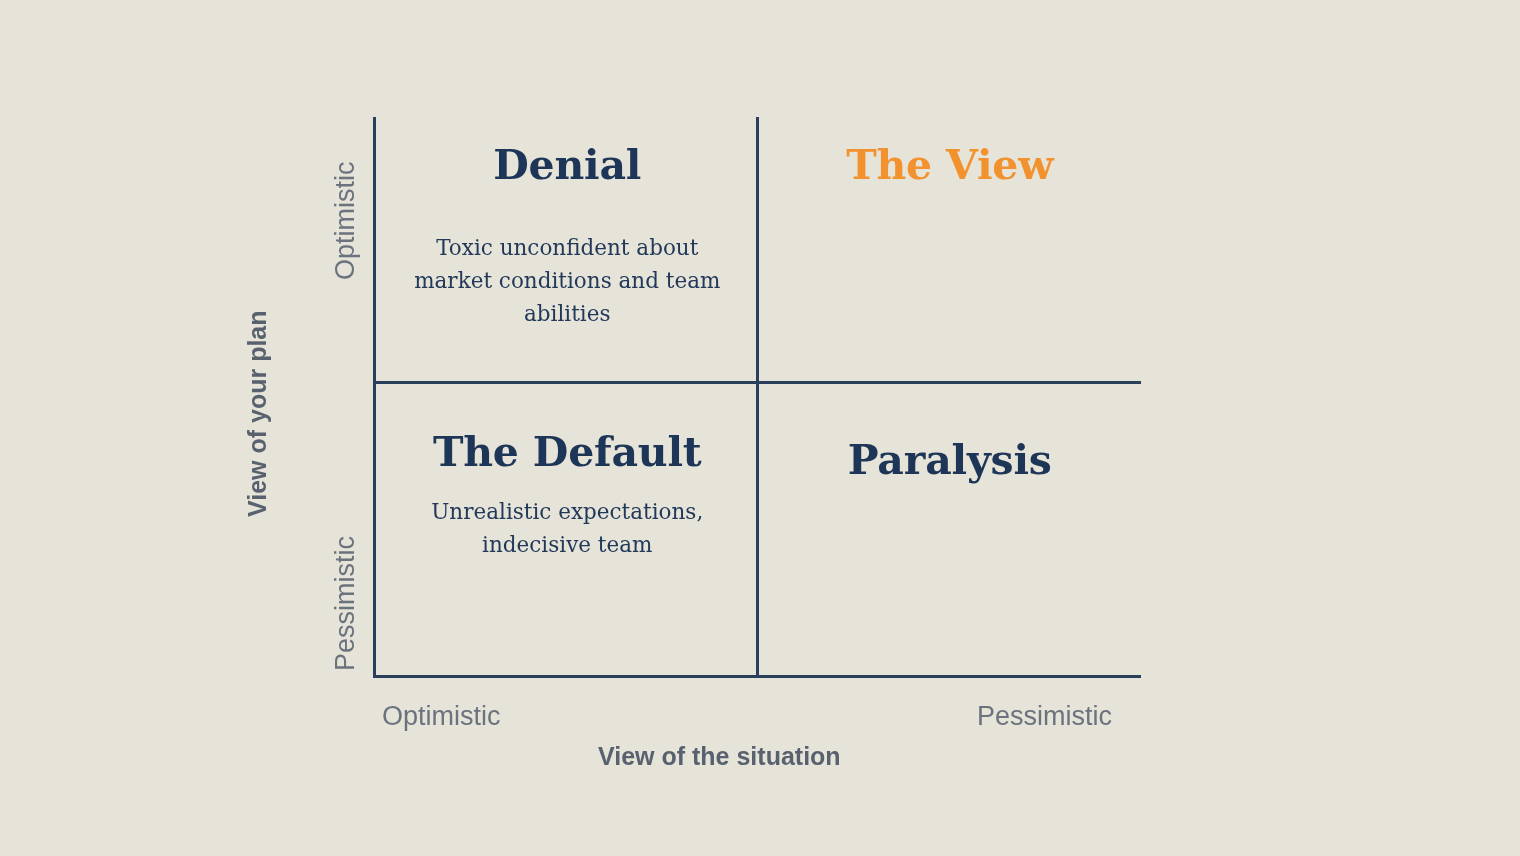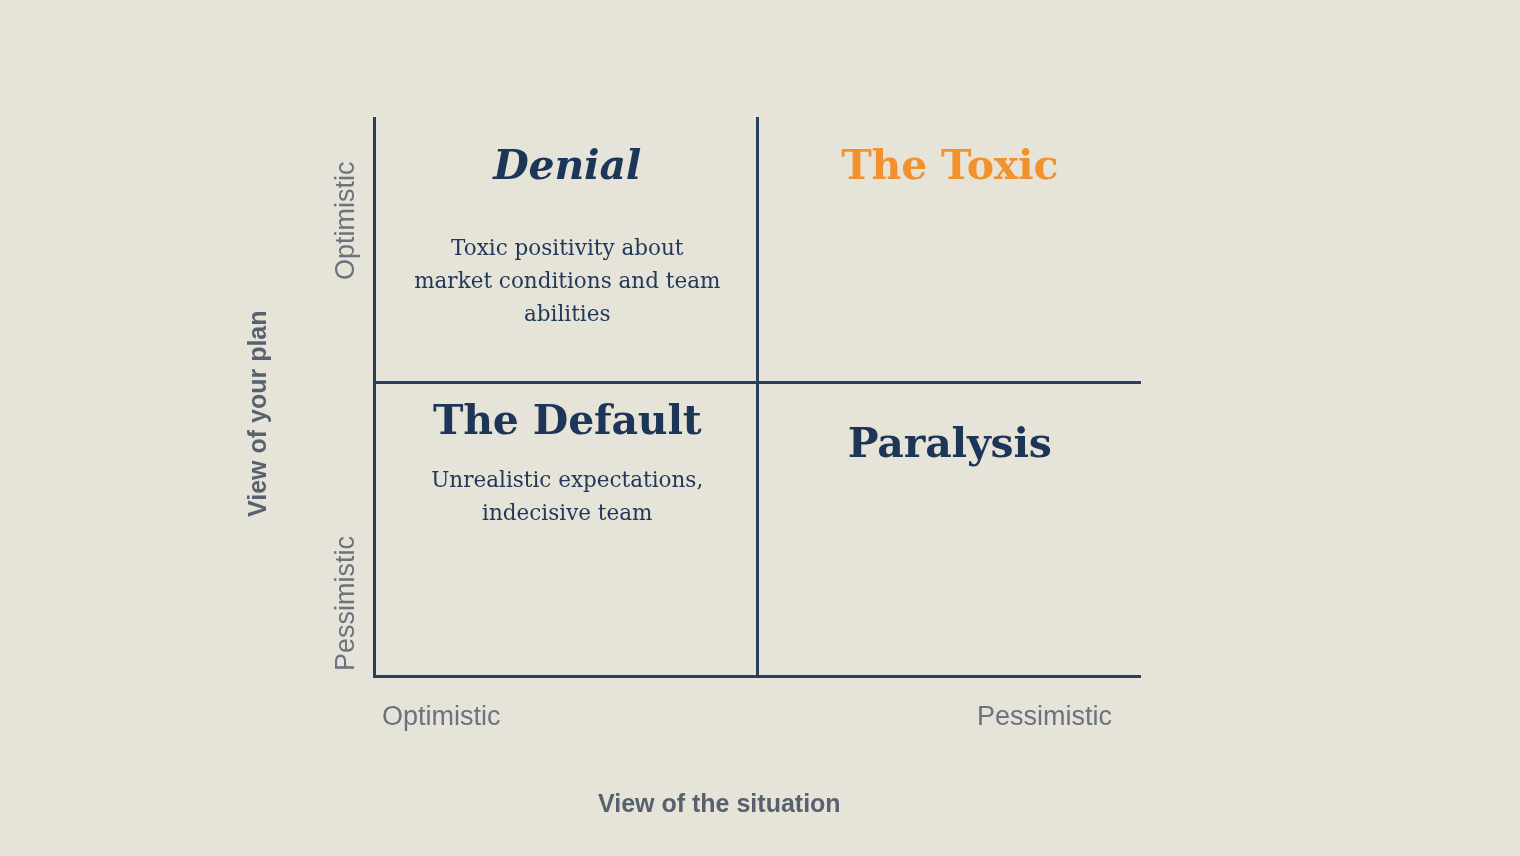--- a/index.html
+++ b/index.html
@@ -84,30 +84,30 @@
     font-family: "DejaVu Serif", "Liberation Serif", serif;
     font-weight: normal;
     font-size: 21.5px;
     color: #22395a;
     line-height: 1.54;
     margin: 0;
     white-space: pre-line;
   }
 
   
-  #quadrant-denial .q-title      { margin-top: 26px; font-style: italic; }
+  #quadrant-denial .q-title      { margin-top: 26px; }
   #quadrant-denial .q-desc       { margin-top: 43px; }
 
   #quadrant-the-goal .q-title    { margin-top: 26px; }
   #quadrant-the-goal .q-desc     { margin-top: 59px; }
 
-  #quadrant-the-default .q-title { }
+  #quadrant-the-default .q-title { margin-top: 32px; }
   #quadrant-the-default .q-desc  { margin-top: 20px; }
 
-  #quadrant-paralysis .q-title   { margin-top: 23px; }
+  #quadrant-paralysis .q-title   { margin-top: 40px; }
   #quadrant-paralysis .q-desc    { margin-top: 50px; }
 
   
   .axis-title {
     position: absolute;
     font-family: "Liberation Sans", sans-serif;
     font-weight: bold;
     font-size: 25px;
     color: #58626f;
     white-space: nowrap;
@@ -143,45 +143,45 @@
   #x-tick-optimistic {
     left: 382px;
     top: 701px;
   }
   #x-tick-pessimistic {
     left: 977px;
     top: 701px;
   }
   #x-axis-title {
     left: 598px;
-    top: 789px;
+    top: 742px;
     text-align: right;
   }
 </style>
 </head>
 <body>
 
 <div id="canvas">
 
   <div class="axis-line" id="y-axis-line"></div>
   <div class="axis-line" id="x-axis-line"></div>
   <div class="axis-line" id="divider-vertical"></div>
   <div class="axis-line" id="divider-horizontal"></div>
 
   <div id="quadrant-grid">
 
     <div class="quadrant" id="quadrant-denial">
       <div class="q-title">Denial</div>
-      <div class="q-desc">Toxic positivity about
+      <div class="q-desc">Toxic unconfident about
 market conditions and team
 abilities</div>
     </div>
 
     <div class="quadrant" id="quadrant-the-goal">
-      <div class="q-title accent">The Toxic</div>
+      <div class="q-title accent">The View</div>
     </div>
 
     <div class="quadrant" id="quadrant-the-default">
       <div class="q-title">The Default</div>
       <div class="q-desc">Unrealistic expectations,
 indecisive team</div>
     </div>
 
     <div class="quadrant" id="quadrant-paralysis">
       <div class="q-title">Paralysis</div>

